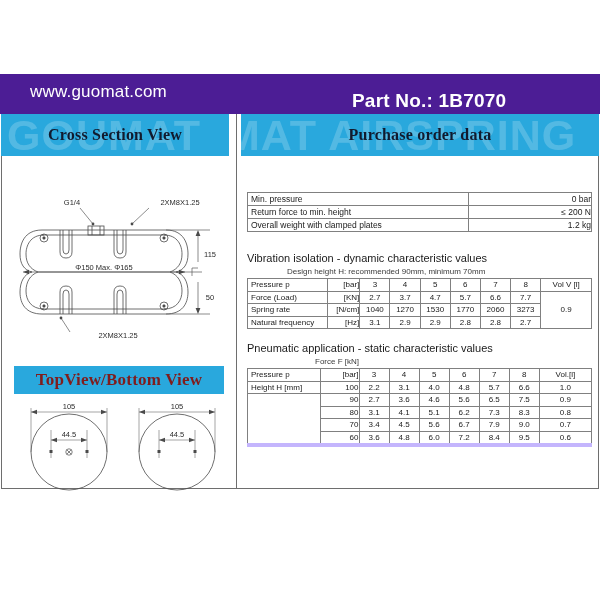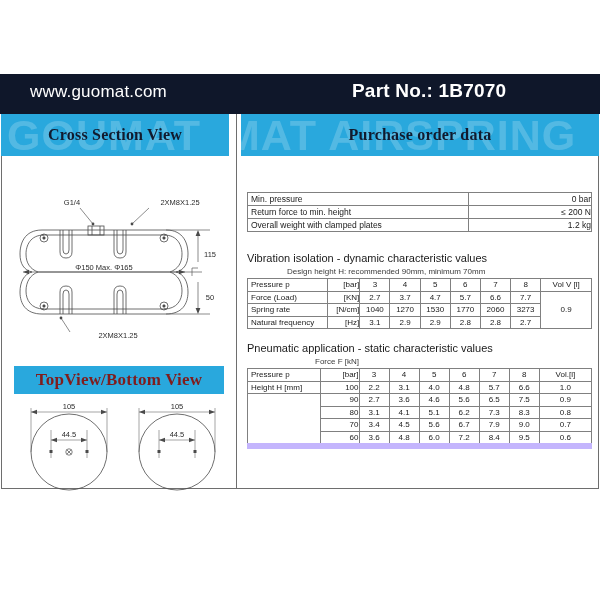--- a/index.html
+++ b/index.html
@@ -7,28 +7,28 @@
     width:600px;height:600px;background:#ffffff;
     font-family:"Liberation Sans", sans-serif;
     -webkit-font-smoothing:antialiased;
     overflow:hidden;position:relative;
   }
   .page{position:relative;width:600px;height:600px;}
 
   
   .topbar{
     position:absolute;left:0;top:74px;width:600px;height:40px;
-    background:#0f172a;
+    background:#4c1d95;
   }
   .topbar .url{
     position:absolute;left:30px;top:8px;
     font-size:17px;color:#ffffff;letter-spacing:.2px;
   }
   .topbar .partno{
-    position:absolute;left:352px;top:6px;
+    position:absolute;left:352px;top:16px;
     font-size:19px;font-weight:bold;color:#ffffff;letter-spacing:.2px;
   }
 
   
   .body-frame{
     position:absolute;left:1px;top:114px;width:598px;height:375px;
     box-sizing:border-box;
     border-left:1px solid #6e6e6e;
     border-right:1px solid #6e6e6e;
     border-bottom:1px solid #6e6e6e;
@@ -108,21 +108,21 @@
   .tbl-vib .c-val{width:28px;}
   .tbl-vib .c-vol{width:53px;}
 
   
   .tbl-pneu{position:absolute;left:247px;top:368px;width:345px;}
   .tbl-pneu td{height:11.5px;font-size:8px;}
   .tbl-pneu .c-name{width:70px;}
   .tbl-pneu .c-unit{width:40px;}
   .tbl-pneu .c-val{width:28px;}
   .tbl-pneu .c-vol{width:53px;}
-  .tbl-pneu .row-last td{border-bottom:6px solid #c4b5fd;}
+  .tbl-pneu .row-last td{border-bottom:4px solid #c4b5fd;}
   .tbl-pneu .hdr td{border-bottom:1px solid #808080;}
   .tbl-pneu .blank-name{border-top:none;border-bottom:none;}
 </style>
 </head>
 <body>
 
 <div class="page">
 
   <div class="topbar">
     <div class="url">www.guomat.com</div>

